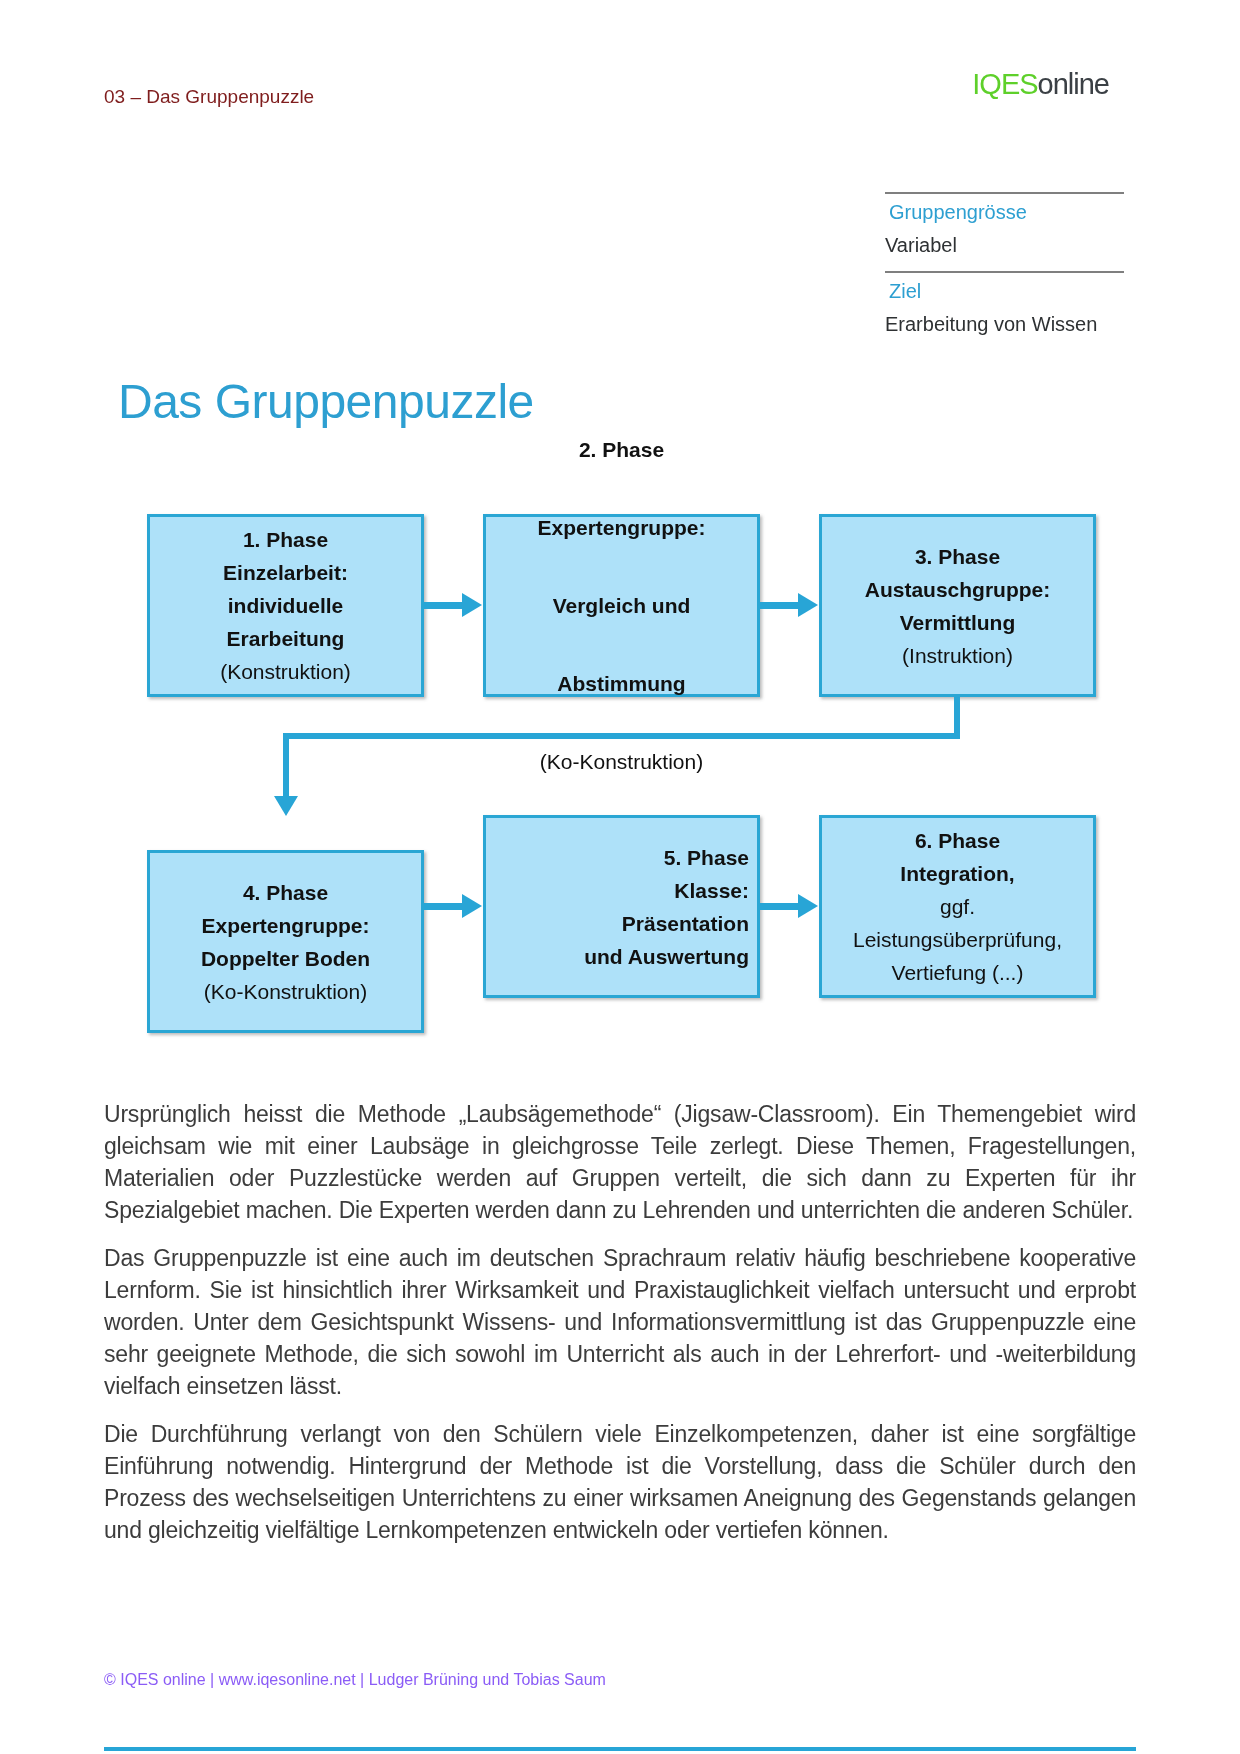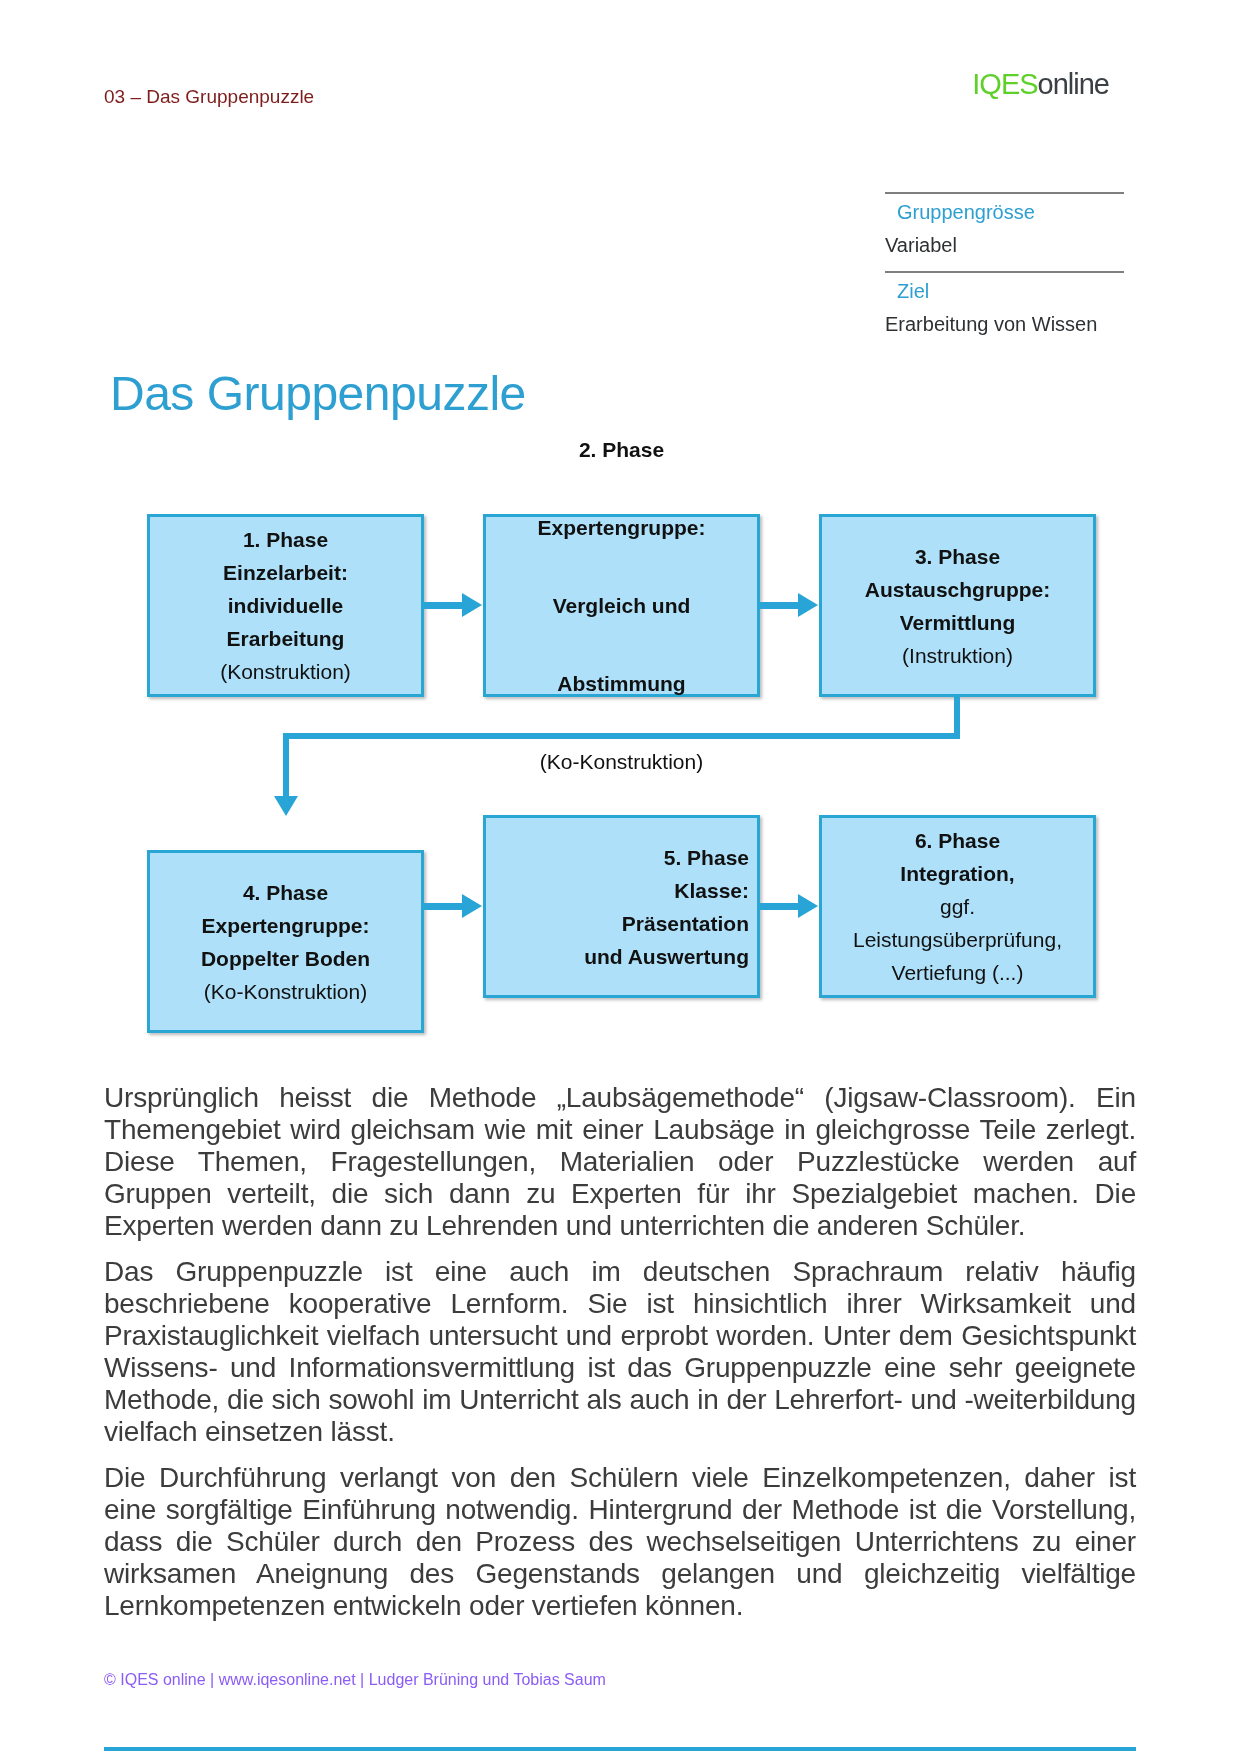--- a/index.html
+++ b/index.html
@@ -23,24 +23,24 @@
     font-size:19px;color:#7f1d1d;
   }
   .logo{
     position:absolute;right:131px;top:68px;
     font-size:29px;letter-spacing:-1px;white-space:nowrap;
   }
   .logo-green{color:var(--logo_green);}
   .logo-dark{color:var(--logo_dark);}
   .infobox{position:absolute;left:885px;top:192px;width:239px;}
   .rule{height:2px;background:var(--rule_gray);margin:0 0 5px 0;}
-  .info-label{font-size:20px;line-height:27px;color:var(--accent_blue);margin:0 0 6px 12px;}
+  .info-label{font-size:20px;line-height:27px;color:var(--accent_blue);margin:0 0 6px 4px;}
   .info-value{font-size:20px;line-height:27px;color:#2e3133;margin:0 0 12px 0;}
   .title{
-    position:absolute;left:102px;top:358px;margin:8px;
+    position:absolute;left:102px;top:358px;margin:16px;
     font-size:48px;font-weight:400;letter-spacing:-0.5px;
     color:var(--accent_blue);
   }
   .diagram{position:absolute;left:0;top:0;width:1240px;height:1100px;}
   .pbox{
     position:absolute;width:277px;height:183px;
     background:var(--box_fill);border:3px solid var(--box_border);
     box-shadow:2px 2px 3px rgba(60,60,60,0.35);
     display:flex;flex-direction:column;justify-content:center;align-items:center;
     padding:4px 8px;text-align:center;
@@ -53,21 +53,21 @@
     border-top:12px solid transparent;border-bottom:12px solid transparent;
     border-left:20px solid var(--line_blue);
   }
   .head-down{
     position:absolute;width:0;height:0;
     border-left:12px solid transparent;border-right:12px solid transparent;
     border-top:20px solid var(--line_blue);
   }
   .bodytext{position:absolute;left:104px;top:1082px;width:1032px;}
   .bodytext p{
-    margin:0 0 14px 0;font-size:28px;line-height:32px;
+    margin:16px 0 14px 0;font-size:23px;line-height:32px;
     text-align:justify;color:var(--text_dark);letter-spacing:-0.2px;
   }
   .footer{
     position:absolute;left:104px;top:1671px;
     font-size:16px;color:#8b5cf6;
   }
   .footer-rule{
     position:absolute;left:104px;top:1747px;width:1032px;height:4px;
     background:var(--line_blue);
   }

